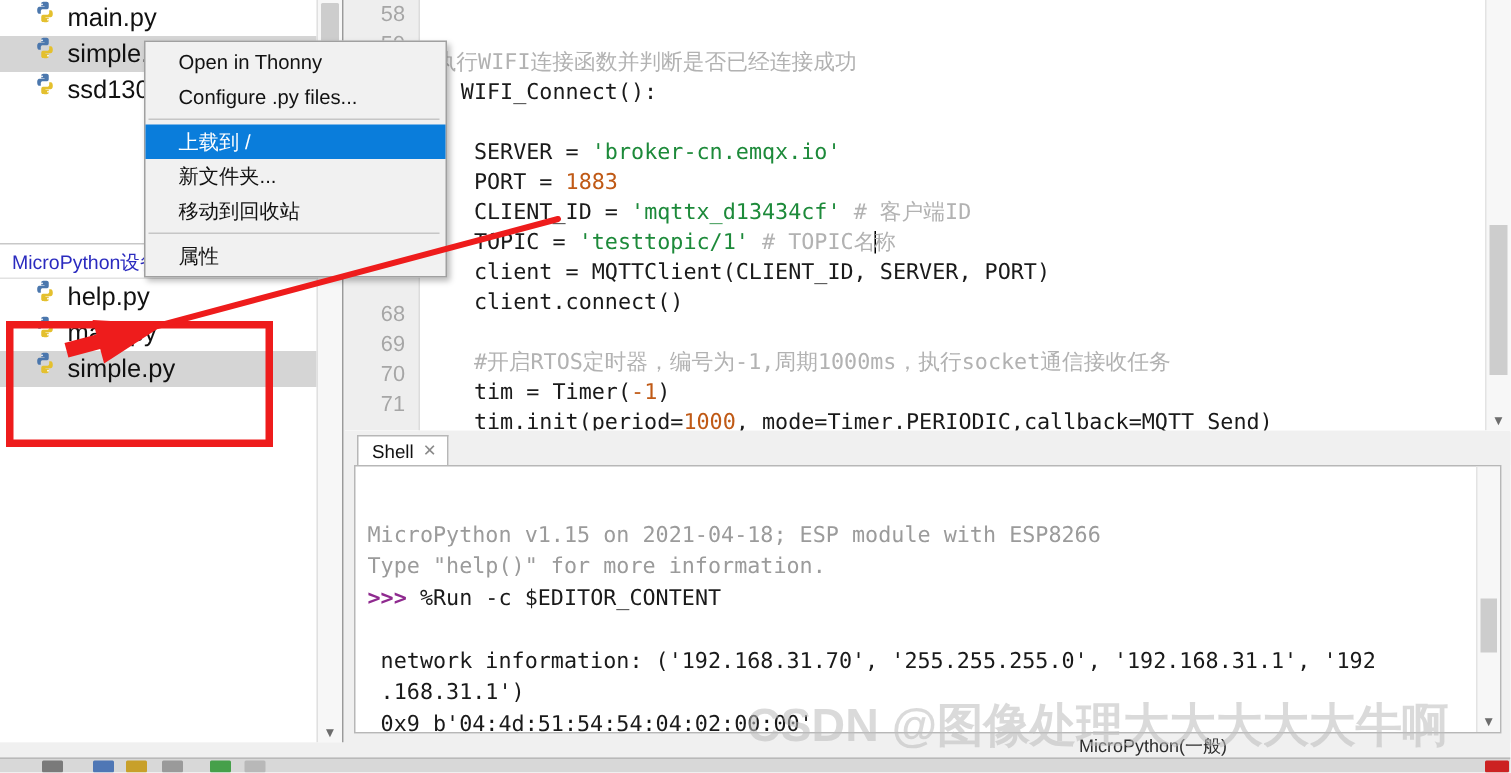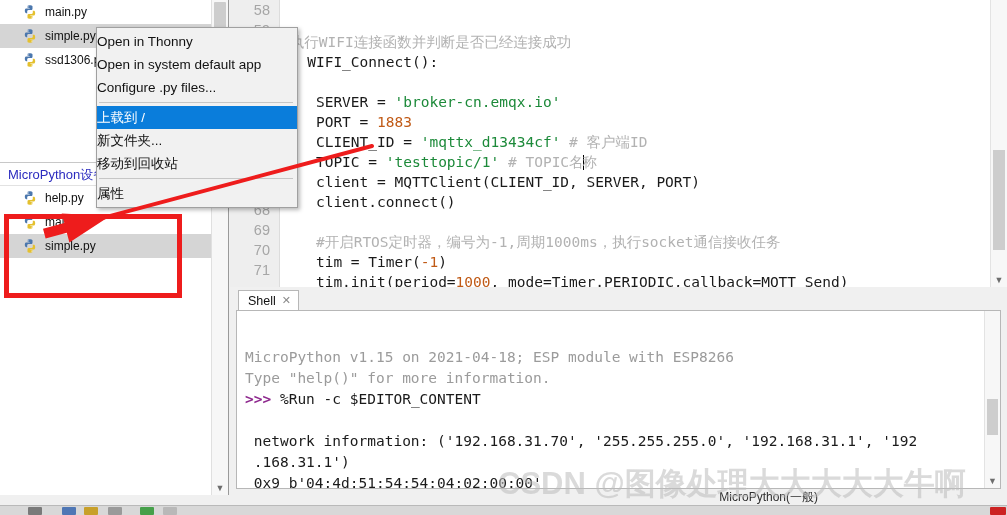--- a/index.html
+++ b/index.html
@@ -44,23 +44,23 @@
     font-size: 13px;
     background: #ffffff;
     border-bottom: 1px solid #e2e2e2;
     white-space: nowrap;
     overflow: hidden;
   }
   .file-row {
     height: 24px;
     line-height: 24px;
     display: flex;
-    align-items: center;
+    align-items: flex-start;
     padding-left: 22px;
-    font-size: 12px;
+    font-size: 17px;
     color: #111111;
     white-space: nowrap;
     background: transparent;
   }
   .file-row.selected { background: #d5d5d5; }
   .py-icon {
     width: 16px; height: 16px;
     margin-right: 7px;
     flex: 0 0 16px;
     position: relative;
@@ -216,20 +216,21 @@
     width: 202px;
     background: #f1f1f1;
     border: 1px solid #a0a0a0;
     box-shadow: 2px 2px 4px rgba(0,0,0,0.28);
     padding: 2px 0;
     z-index: 40;
   }
   .ctx-item {
     height: 23px;
     line-height: 23px;
+    padding-left: 22px;
     font-size: 13.5px;
     color: #121212;
     white-space: nowrap;
   }
   .ctx-item.highlight {
     background: #0a7ddb;
     color: #ffffff;
   }
   .ctx-sep {
     height: 1px;
@@ -399,21 +400,20 @@
     <div class="tb-ico" style="left:84px;  background:#c8a02a;"></div>
     <div class="tb-ico" style="left:108px; background:#9a9a9a;"></div>
     <div class="tb-ico" style="left:140px; background:#46a04a;"></div>
     <div class="tb-ico" style="left:163px; background:#b8b8b8;"></div>
     <div class="tb-ico" style="left:990px; background:#cc2222; width:16px;"></div>
   </div>
 
   <div class="ctx-menu">
     <div id="ctx-items">
         <div class="ctx-item">Open in Thonny</div>
-        <div class="ctx-item">Open in system default app</div>
         <div class="ctx-item">Configure .py files...</div>
         <div class="ctx-sep"></div>
         <div class="ctx-item highlight">上载到 /</div>
         <div class="ctx-item">新文件夹...</div>
         <div class="ctx-item">移动到回收站</div>
         <div class="ctx-sep"></div>
         <div class="ctx-item">属性</div>
       </div>
   </div>
 

